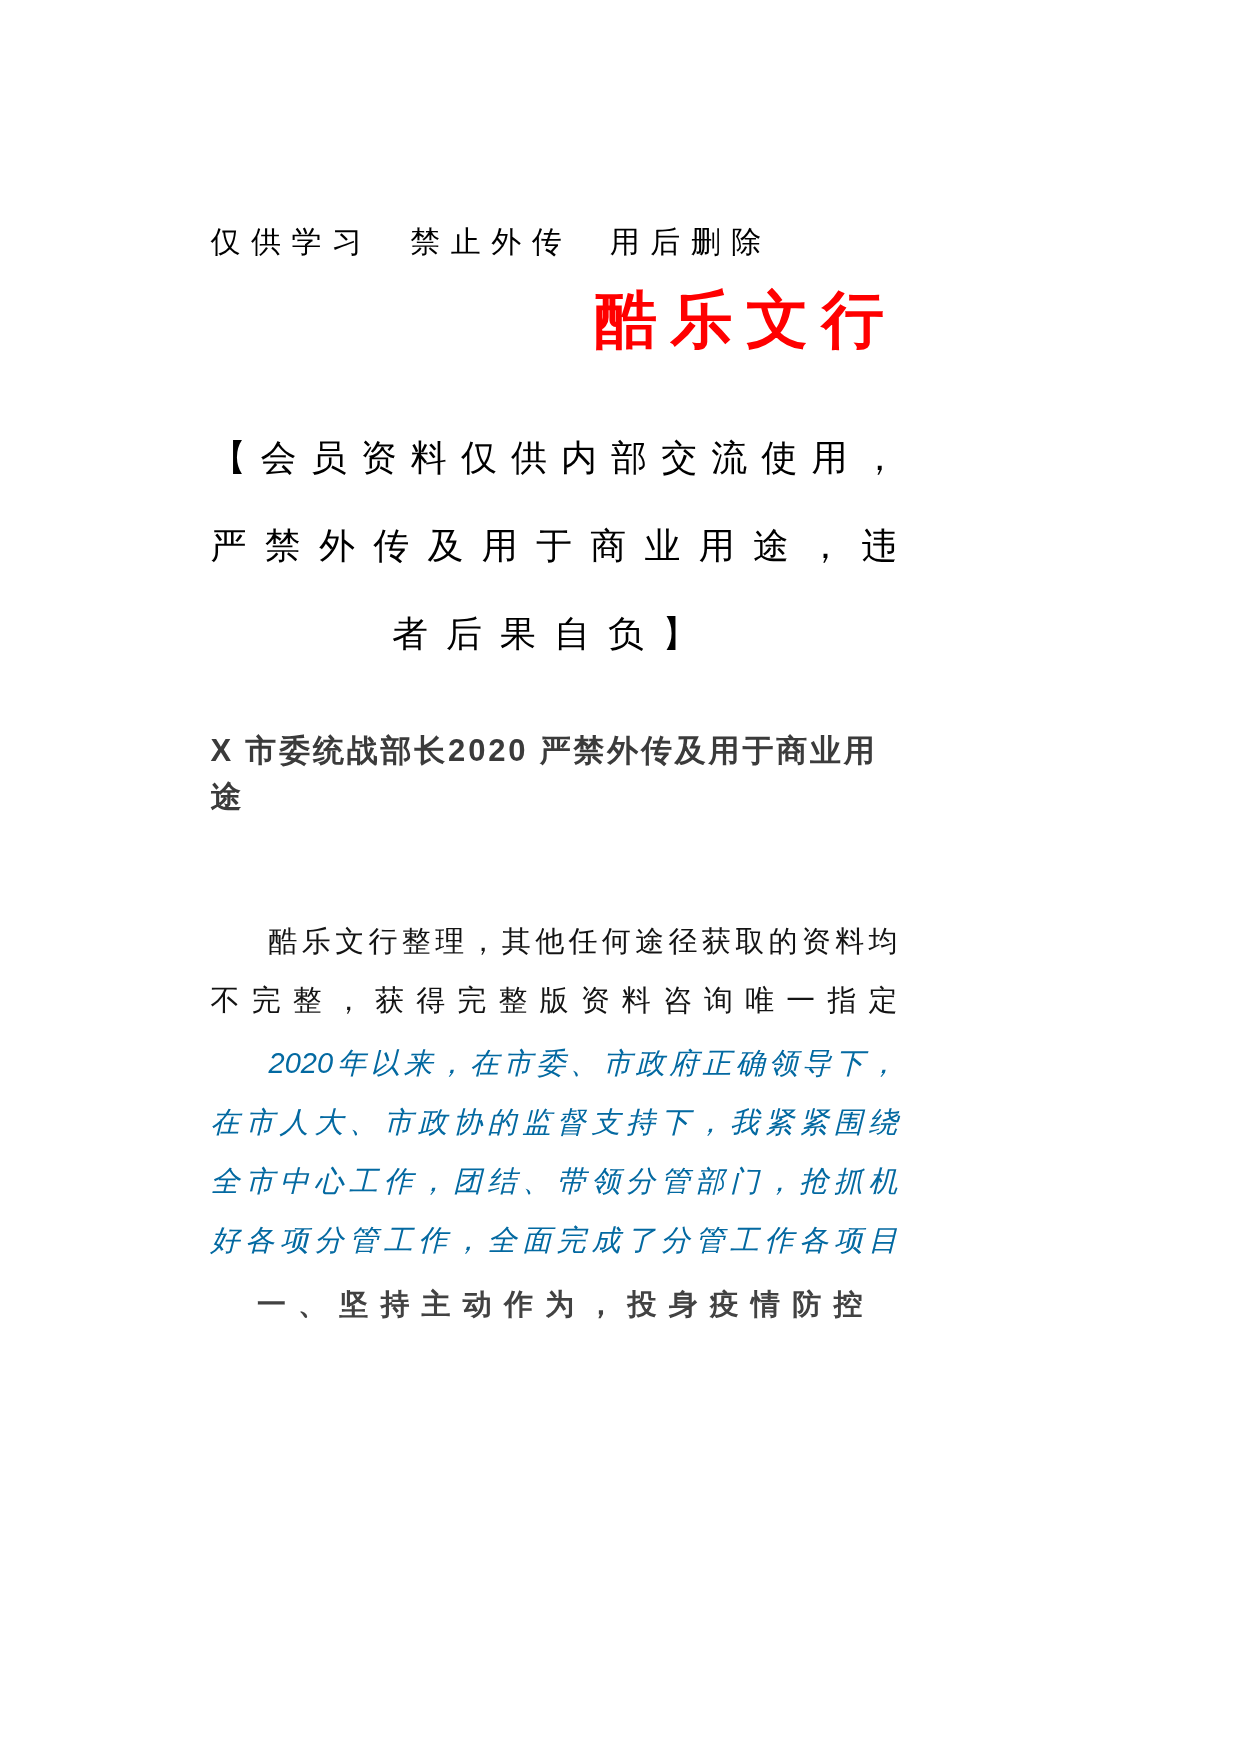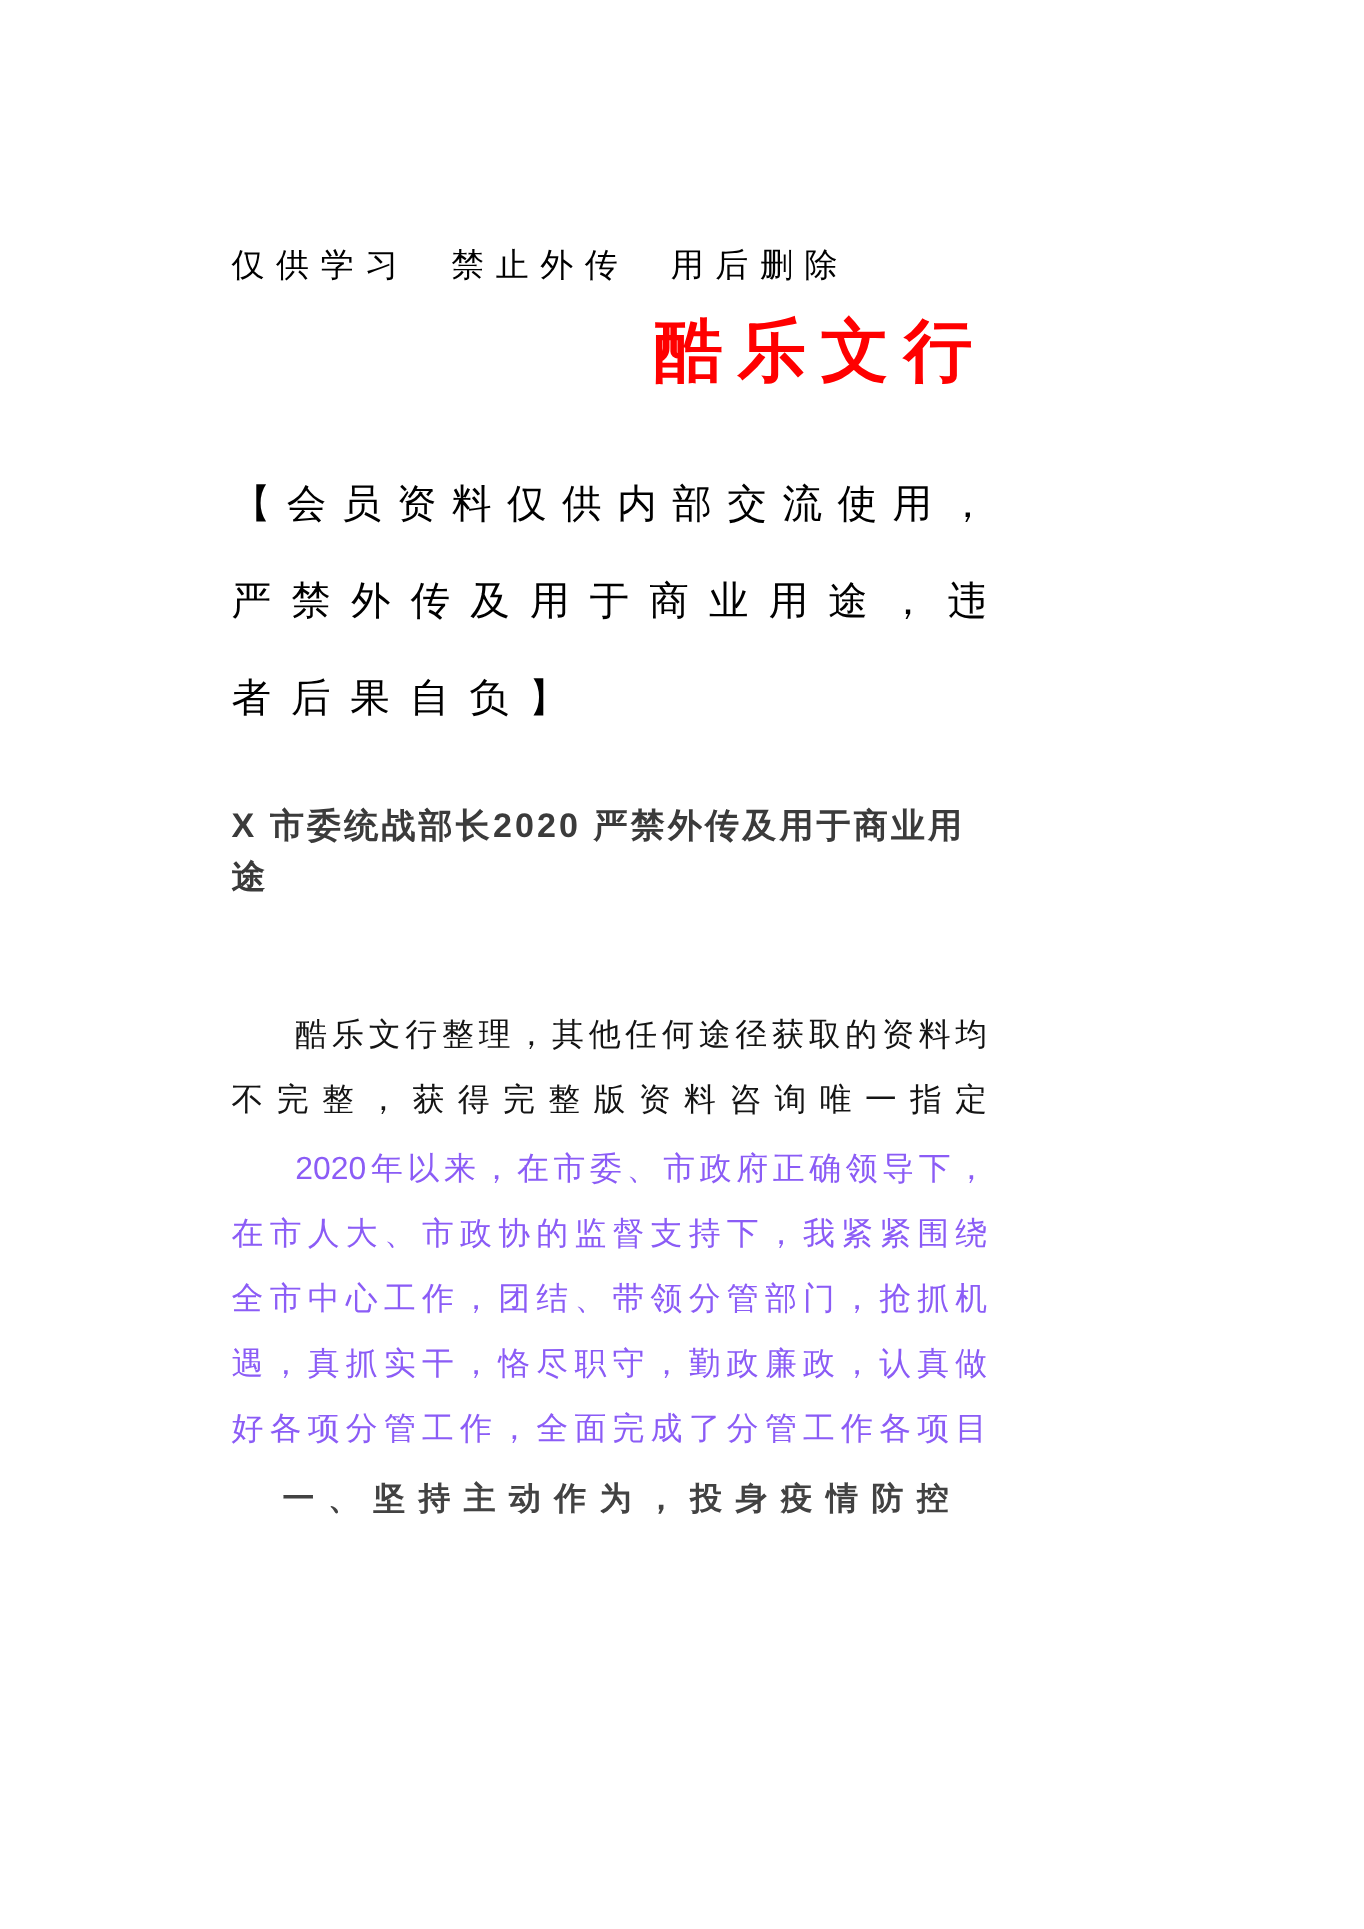--- a/index.html
+++ b/index.html
@@ -40,20 +40,21 @@
     line-height: 88px;
     font-weight: 400;
     color: #000000;
   }
   .member-notice .jline {
     text-align: justify;
     text-align-last: justify;
     text-justify: inter-character;
   }
   .member-notice .cline {
+    text-align: center;
     letter-spacing: 0.5em;
   }
   .doc-title {
     margin-top: 50px;
     font-size: 31px;
     line-height: 46px;
     font-weight: 700;
     letter-spacing: 0.09em;
     color: #3b3b3b;
   }
@@ -61,21 +62,22 @@
     margin-top: 92px;
     font-family: "Liberation Serif", "DejaVu Serif", serif;
     font-size: 29px;
     line-height: 59px;
     color: #141414;
   }
   .body-para {
     margin-top: 4px;
     font-size: 29px;
     line-height: 59px;
-    color: #8b5cf6;
+    color: #0369a1;
+    font-style: italic;
   }
   .jline {
     text-align: justify;
     text-align-last: justify;
     text-justify: inter-character;
   }
   .indent { text-indent: 2em; }
   .spaced-last { letter-spacing: 0.4em; }
   .section-heading {
     margin-top: 12px;
@@ -106,19 +108,18 @@
 
   <div class="intro-para">
     <div class="jline indent">酷乐文行整理，其他任何途径获取的资料均</div>
     <div class="jline">不完整，获得完整版资料咨询唯一指定</div>
   </div>
 
   <div class="body-para">
     <div class="jline indent">2020年以来，在市委、市政府正确领导下，</div>
     <div class="jline">在市人大、市政协的监督支持下，我紧紧围绕</div>
     <div class="jline">全市中心工作，团结、带领分管部门，抢抓机</div>
-    <div class="jline">遇，真抓实干，恪尽职守，勤政廉政，认真做</div>
     <div class="jline">好各项分管工作，全面完成了分管工作各项目</div>
   </div>
 
   <div class="section-heading">一、坚持主动作为，投身疫情防控</div>
 
 </div>
 
 </body></html>

